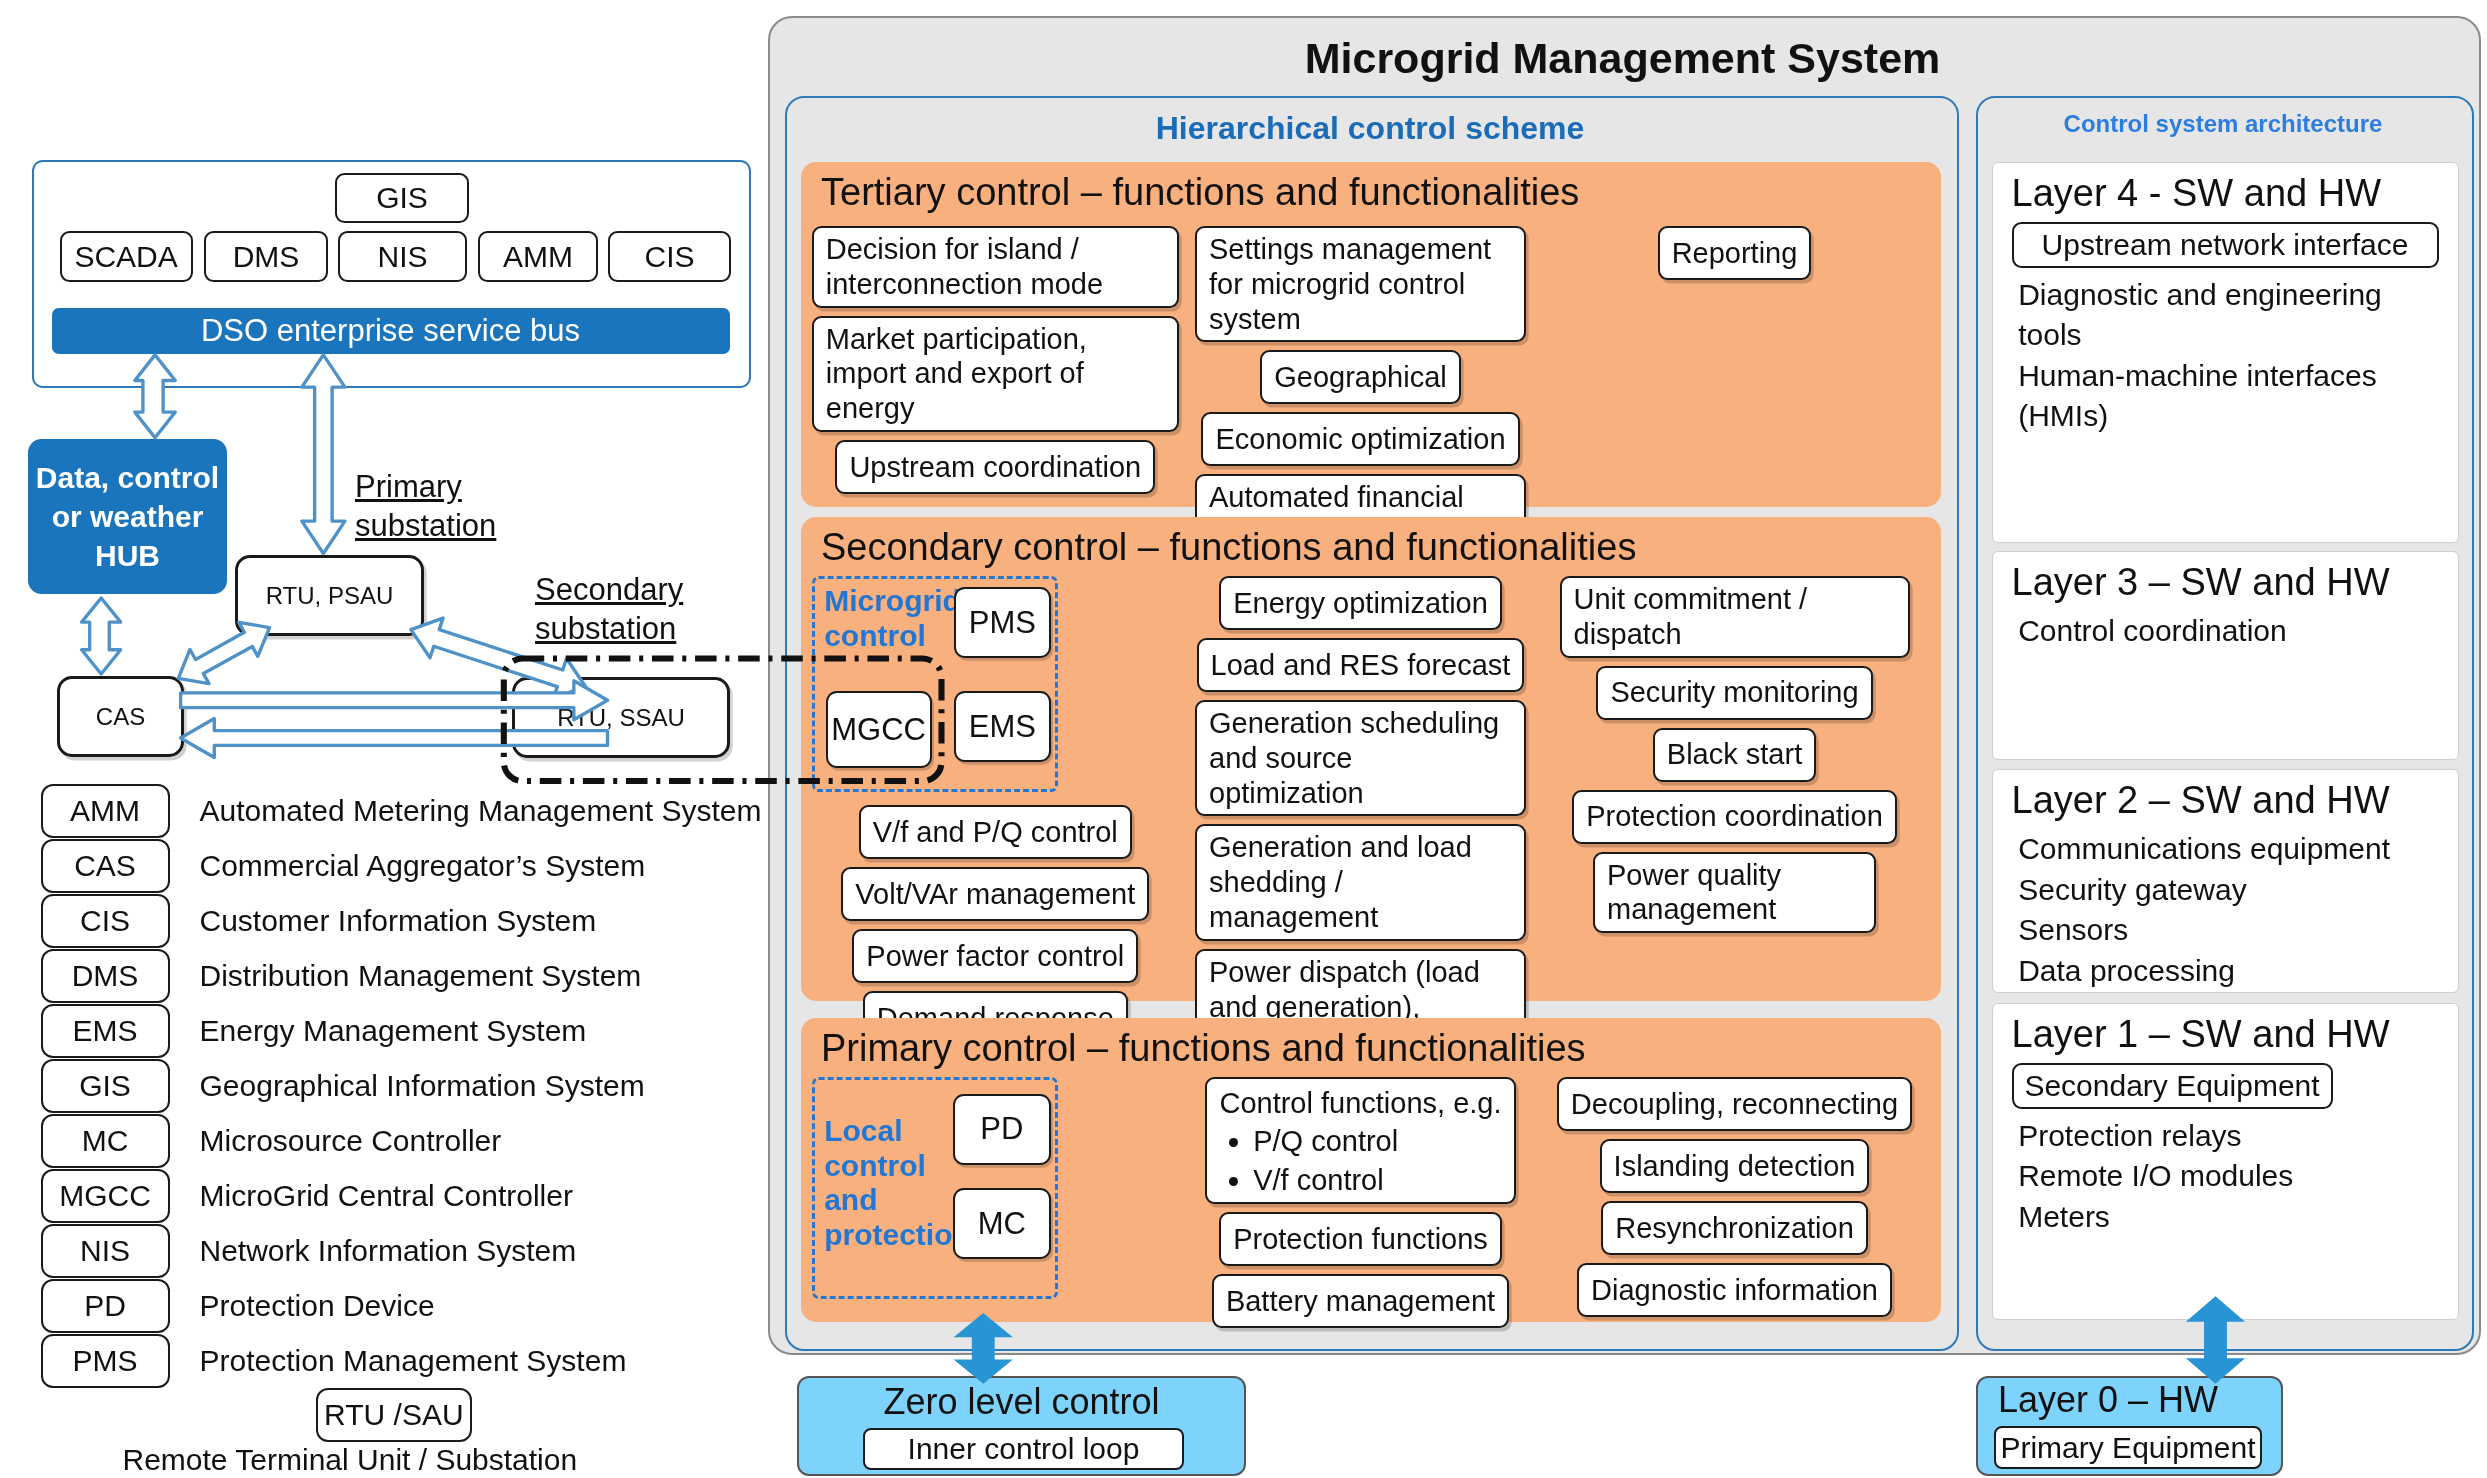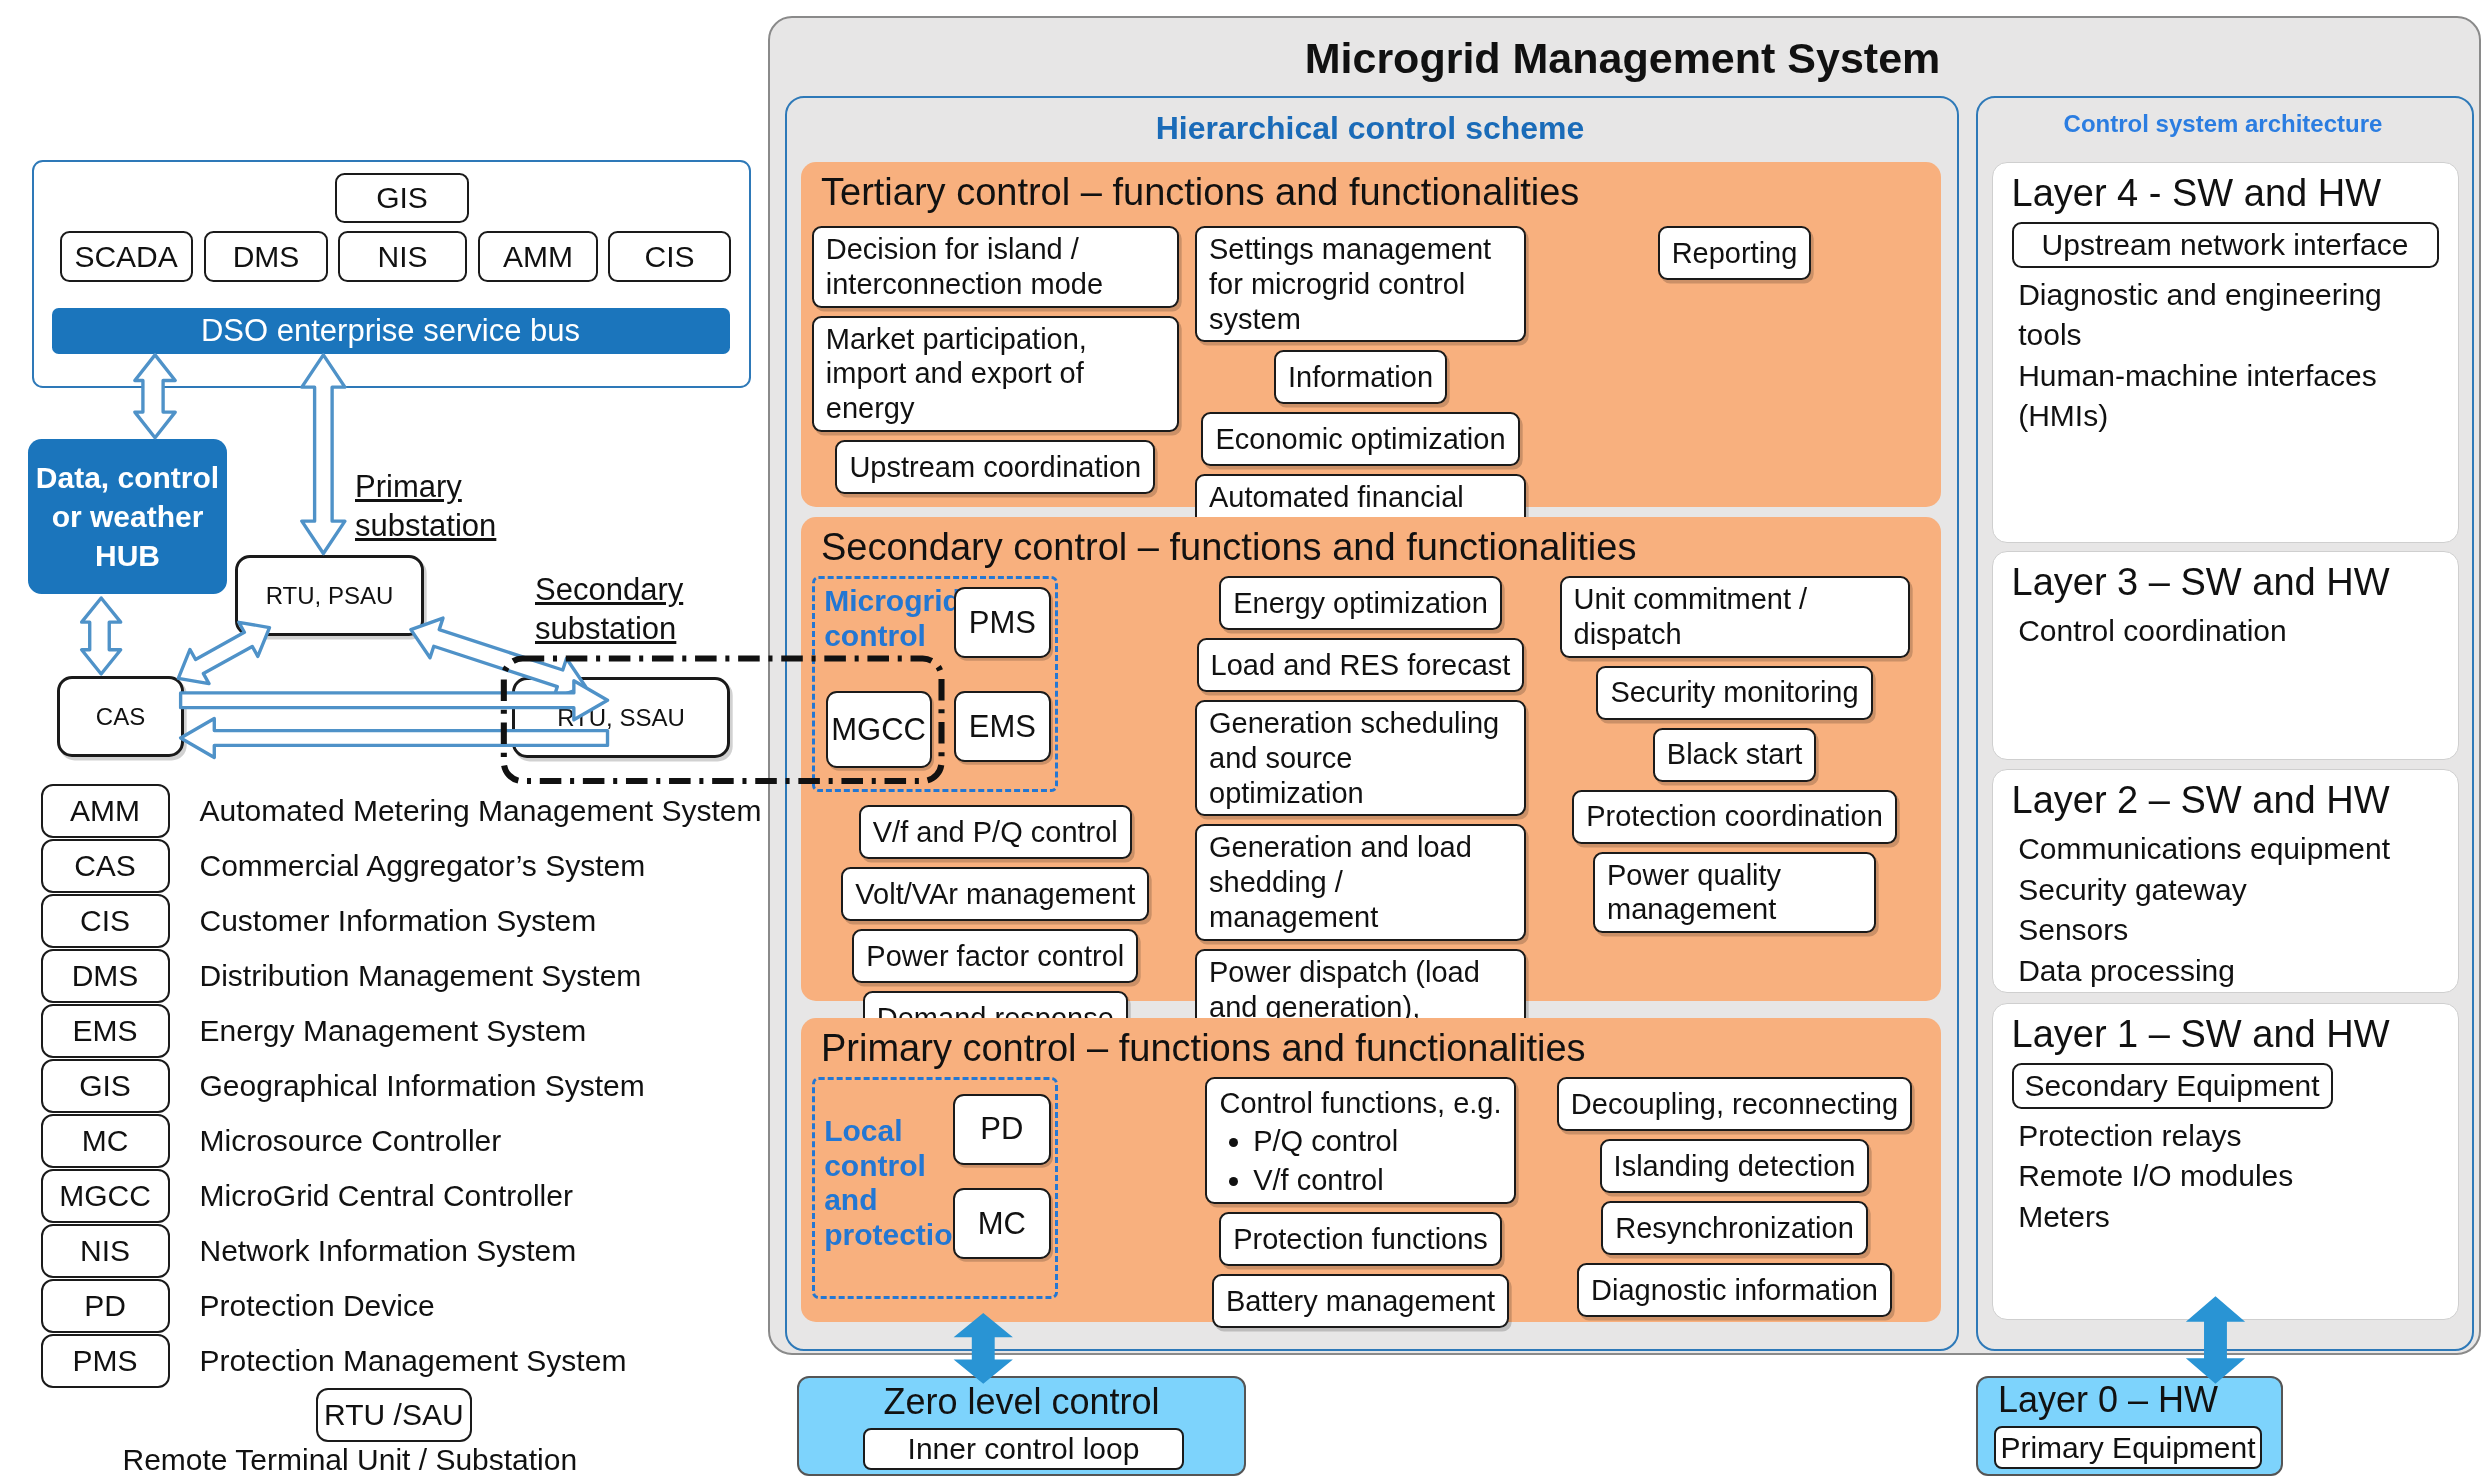--- a/index.html
+++ b/index.html
@@ -80,21 +80,21 @@
           border:2.7px solid #1a1a1a;border-radius:8px;display:flex;align-items:center;
           justify-content:center;font-size:30px;}
   .l0{left:1976px;top:1376px;width:303px;height:96px;}
   .l0title{position:absolute;left:20px;top:1.3px;font-size:36px;}
   .l0inner{position:absolute;left:16px;top:48px;width:264px;height:39px;background:#fff;
           border:2.7px solid #1a1a1a;border-radius:8px;display:flex;align-items:center;
           justify-content:center;font-size:30px;}
 
   
   .layer{position:absolute;left:13.5px;width:467px;background:#fff;border:1.3px solid #cfcfcf;
-         border-radius:15px;padding:9.4px 19px;box-sizing:border-box;}
+         border-radius:6px;padding:9.4px 19px;box-sizing:border-box;}
   .ltitle{font-size:38px;margin-bottom:6.7px;}
   .lboxed{border:2.7px solid #1a1a1a;border-radius:9.4px;height:42px;display:flex;
           align-items:center;justify-content:center;font-size:30px;margin-bottom:6.7px;}
   .lline{font-size:30px;line-height:1.35;margin-left:6.7px;}
   .l4{top:64px;height:381px;}
   .l3{top:453px;height:209px;}
   .l2{top:671px;height:224px;}
   .l1{top:905px;height:317px;}
   .l1 .lboxed{width:317px;}
 
@@ -237,21 +237,21 @@
 
   <div class="abs oblock t-block">
     <div class="otitle">Tertiary control – functions and functionalities</div>
     <div class="abs col c1">
       <div class="fitem">Decision for island / interconnection mode</div>
       <div class="fitem">Market participation, import and export of energy</div>
       <div class="fitem">Upstream coordination</div>
     </div>
     <div class="abs col c2" style="top:64px;">
       <div class="fitem">Settings management for microgrid control system</div>
-      <div class="fitem">Information</div>
+      <div class="fitem">Geographical</div>
       <div class="fitem">Economic optimization</div>
       <div class="fitem">Automated financial transactions</div>
     </div>
     <div class="abs col c3" style="top:64px;">
       <div class="fitem">Reporting</div>
     </div>
   </div>
 
   <div class="abs oblock s-block">
     <div class="otitle">Secondary control – functions and functionalities</div>

